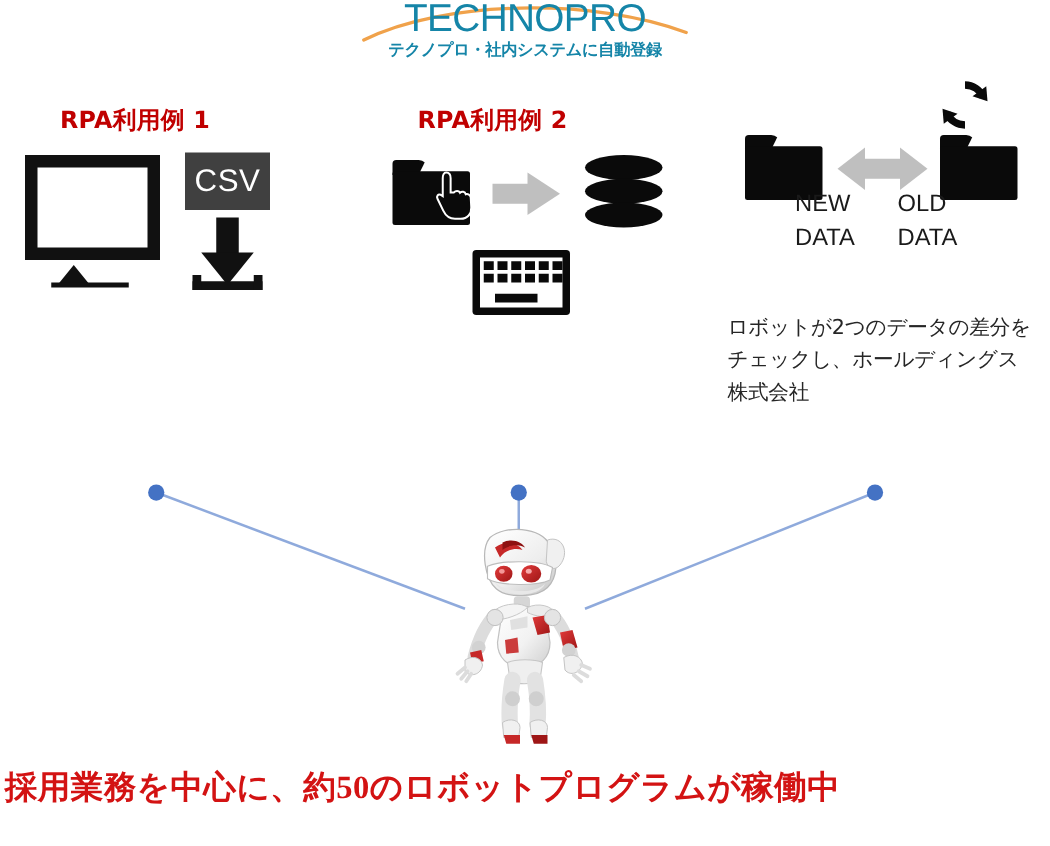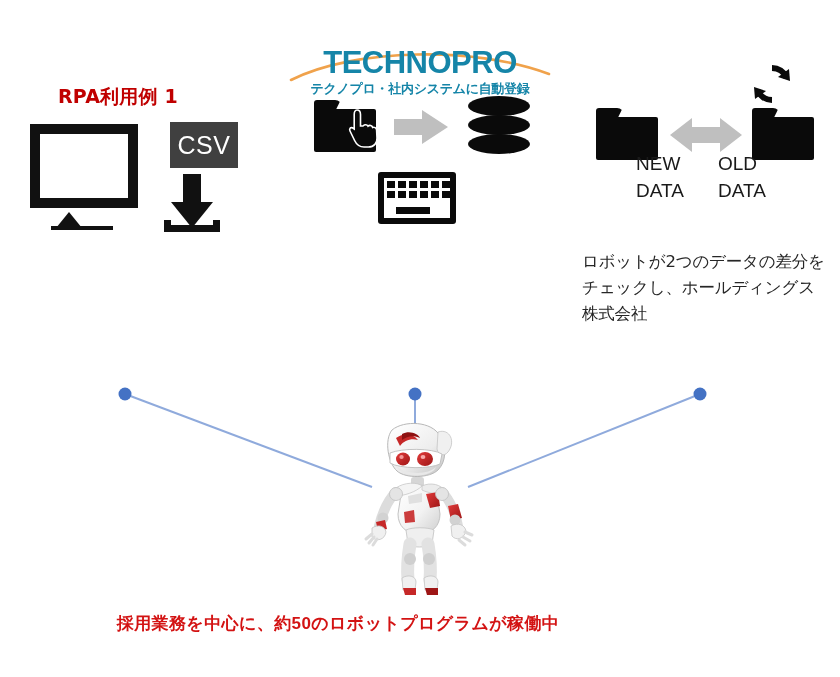--- a/index.html
+++ b/index.html
@@ -31,29 +31,28 @@
     transform: translateX(-50%);
     width: 262px;
     text-align: center;
   }
   .logo-wordmark-wrap {
     position: relative;
     height: 30px;
   }
   .logo-wordmark {
     font-family: "Liberation Sans", sans-serif;
-    font-weight: bold;
+    font-weight: normal;
     font-size: 31px;
     letter-spacing: -0.5px;
     color: #1585a8;
     line-height: 30px;
     position: relative;
     z-index: 2;
     white-space: nowrap;
-    margin-top: 48px;
   }
   .logo-swoosh {
     position: absolute;
     left: -4px;
     top: 2px;
     width: 270px;
     height: 34px;
     z-index: 1;
     pointer-events: none;
   }
@@ -80,21 +79,21 @@
     position: absolute;
     left: 0;
     top: 84px;
     width: 840px;
     display: flex;
   }
   .col {
     width: 280px;
     box-sizing: border-box;
   }
-  .col-1 { padding-left: 18px; }
+  .col-1 { padding-left: 8px; }
   .col-2 { padding-left: 22px; }
   .col-3 { padding-left: 22px; }
 
   .col-head {
     font-family: "DejaVu Sans", sans-serif;
     font-weight: bold;
     font-size: 19px;
     color: #c00000;
     height: 28px;
     line-height: 24px;
@@ -145,21 +144,21 @@
     position: absolute;
     left: 33px;
     top: 114px;
     width: 62px;
     height: 4px;
     background: #111111;
   }
 
   .csv-badge {
     position: absolute;
-    left: 152px;
+    left: 140px;
     top: 10px;
     width: 68px;
     height: 46px;
     background: #404040;
     color: #ffffff;
     font-family: "Liberation Sans", sans-serif;
     font-size: 25px;
     line-height: 46px;
     text-align: center;
     letter-spacing: 0.5px;
@@ -374,23 +373,23 @@
     height: 176px;
   }
 
   
   #footer-banner {
     position: absolute;
     left: 0;
     top: 612px;
     width: 676px;
     text-align: center;
-    font-family: Liberation Sans, sans-serif;
+    font-family: Liberation Serif, serif;
     font-weight: bold;
-    font-size: 17px;
+    font-size: 26px;
     letter-spacing: 0.4px;
     color: #d31313;
     white-space: nowrap;
   }
 </style>
 </head>
 <body>
 
 <div id="logo-block">
   <div class="logo-inner">
@@ -413,20 +412,21 @@
       <div class="monitor-stand"></div>
       <div class="monitor-stand-inner"></div>
       <div class="csv-badge">CSV</div>
       <div class="dl-shaft"></div>
       <div class="dl-head"></div>
       <div class="dl-tray"></div>
     </div>
   </div>
 
   <div class="col col-2">
+    <div class="col-head">RPA利用例 2</div>
     <div class="icon-zone">
       <div class="folder" style="left:12px; top:16px;">
         <div class="f-tab"></div>
         <div class="f-notch"></div>
         <div class="f-body"></div>
       </div>
       <div class="arrow-right" style="left:92px; top:26px;">
         <div class="a-bar"></div>
         <div class="a-tip"></div>
       </div>

